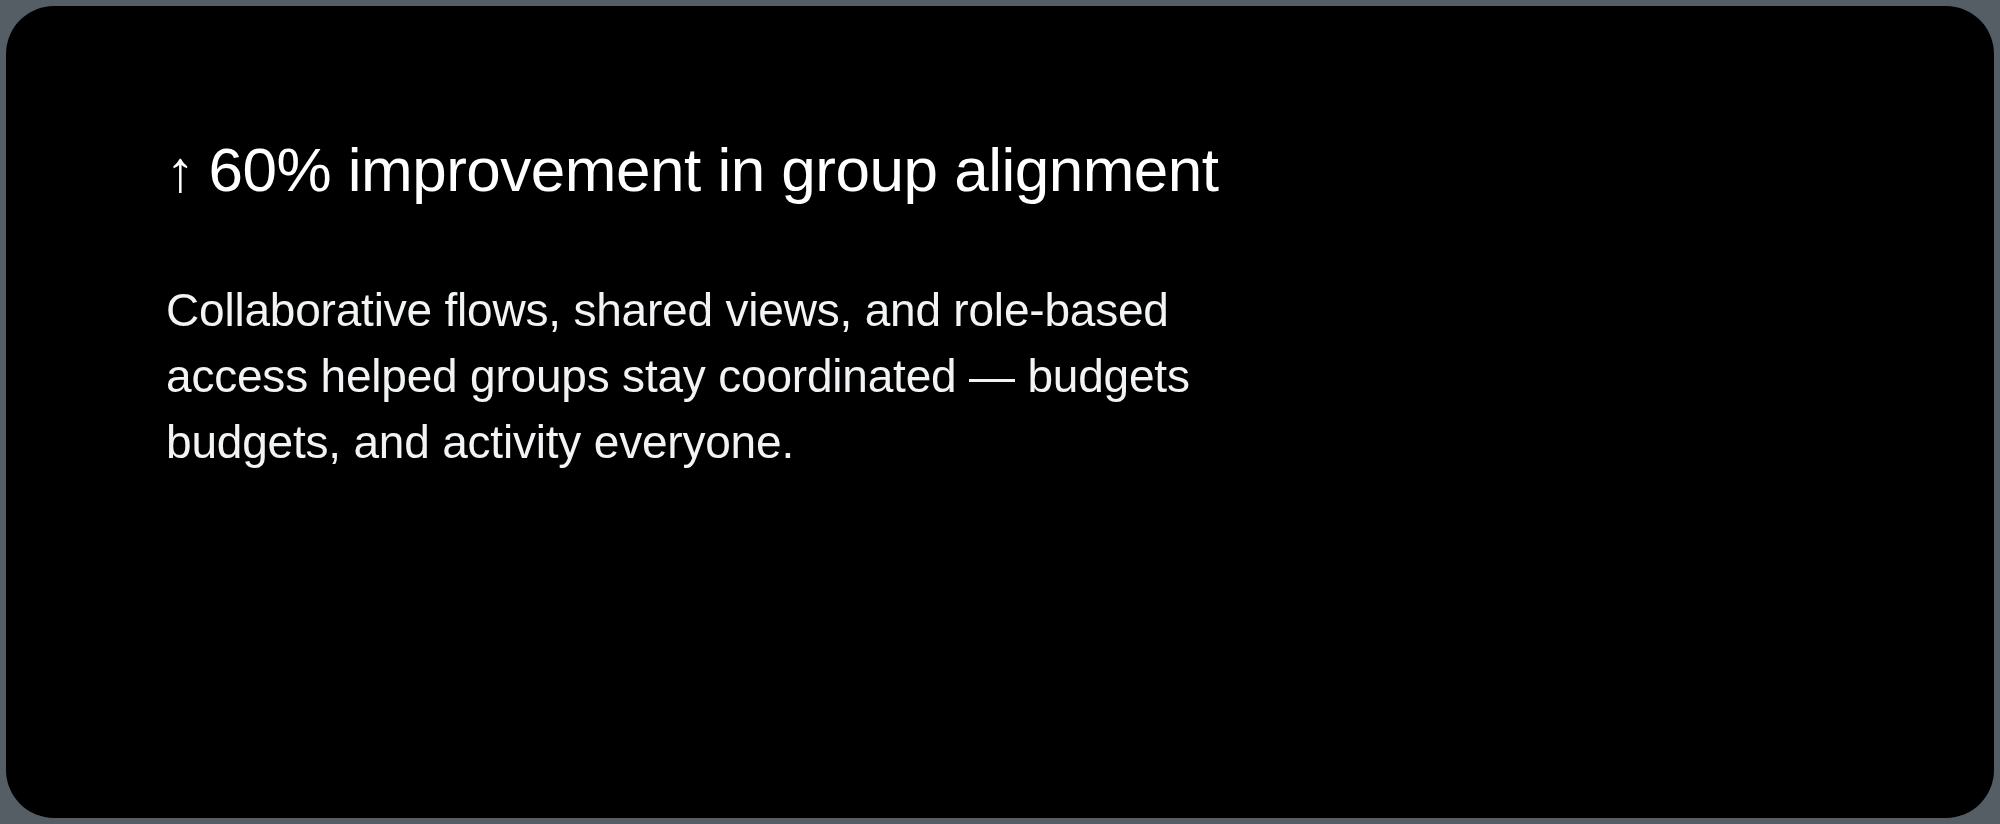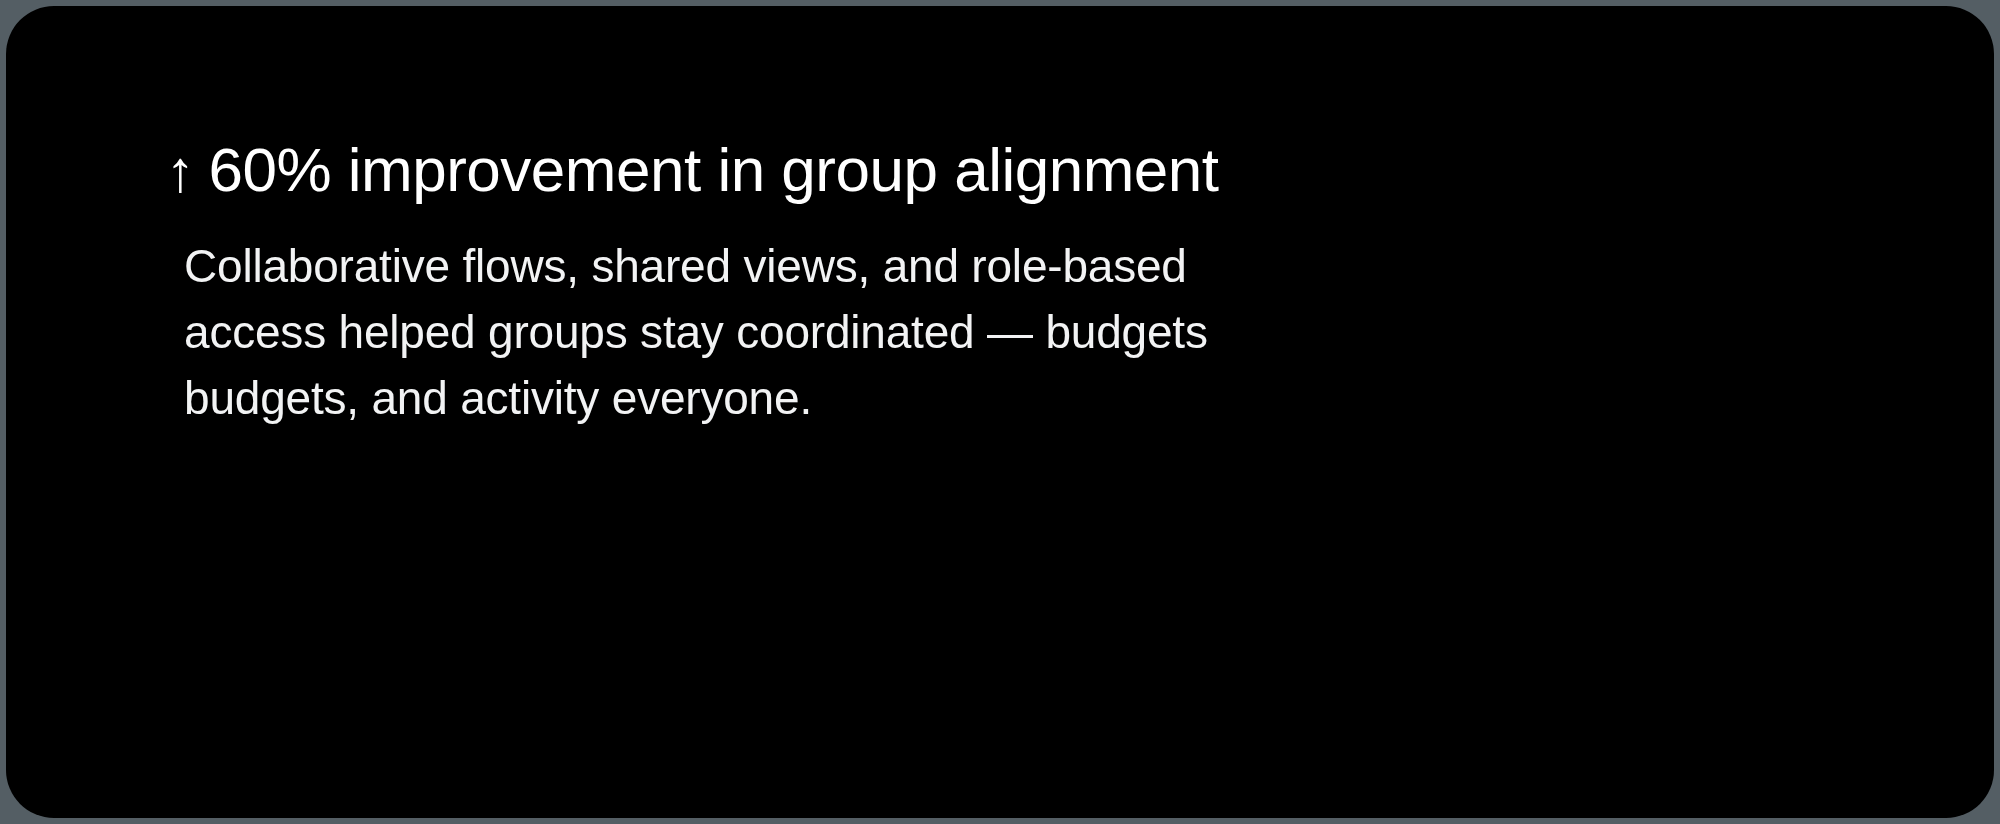--- a/index.html
+++ b/index.html
@@ -33,20 +33,21 @@
     width: 1988px;
     height: 812px;
     box-sizing: border-box;
     background: #000000;
     border-radius: 48px;
     padding: 0 0 0 160px;
     display: flex;
     flex-direction: column;
     justify-content: flex-start;
     overflow: hidden;
+    gap: 44px;
   }
 
   .stat-heading {
     margin: 0;
     padding: 0;
     color: #ffffff;
     font-family: "Liberation Sans", sans-serif;
     font-size: 62px;
     font-weight: 400;
     line-height: 72px;
@@ -62,21 +63,21 @@
     font-weight: 400;
     vertical-align: baseline;
     margin-right: 14px;
   }
 
   .stat-heading .heading-text {
     display: inline;
   }
 
   .stat-body {
-    margin: 18px;
+    margin: 0;
     padding: 0;
     color: #f2f3f4;
     font-family: "Liberation Sans", sans-serif;
     font-size: 46px;
     font-weight: 400;
     line-height: 66px;
     letter-spacing: -0.2px;
     max-width: 1210px;
     margin-top: 26px;
   }

